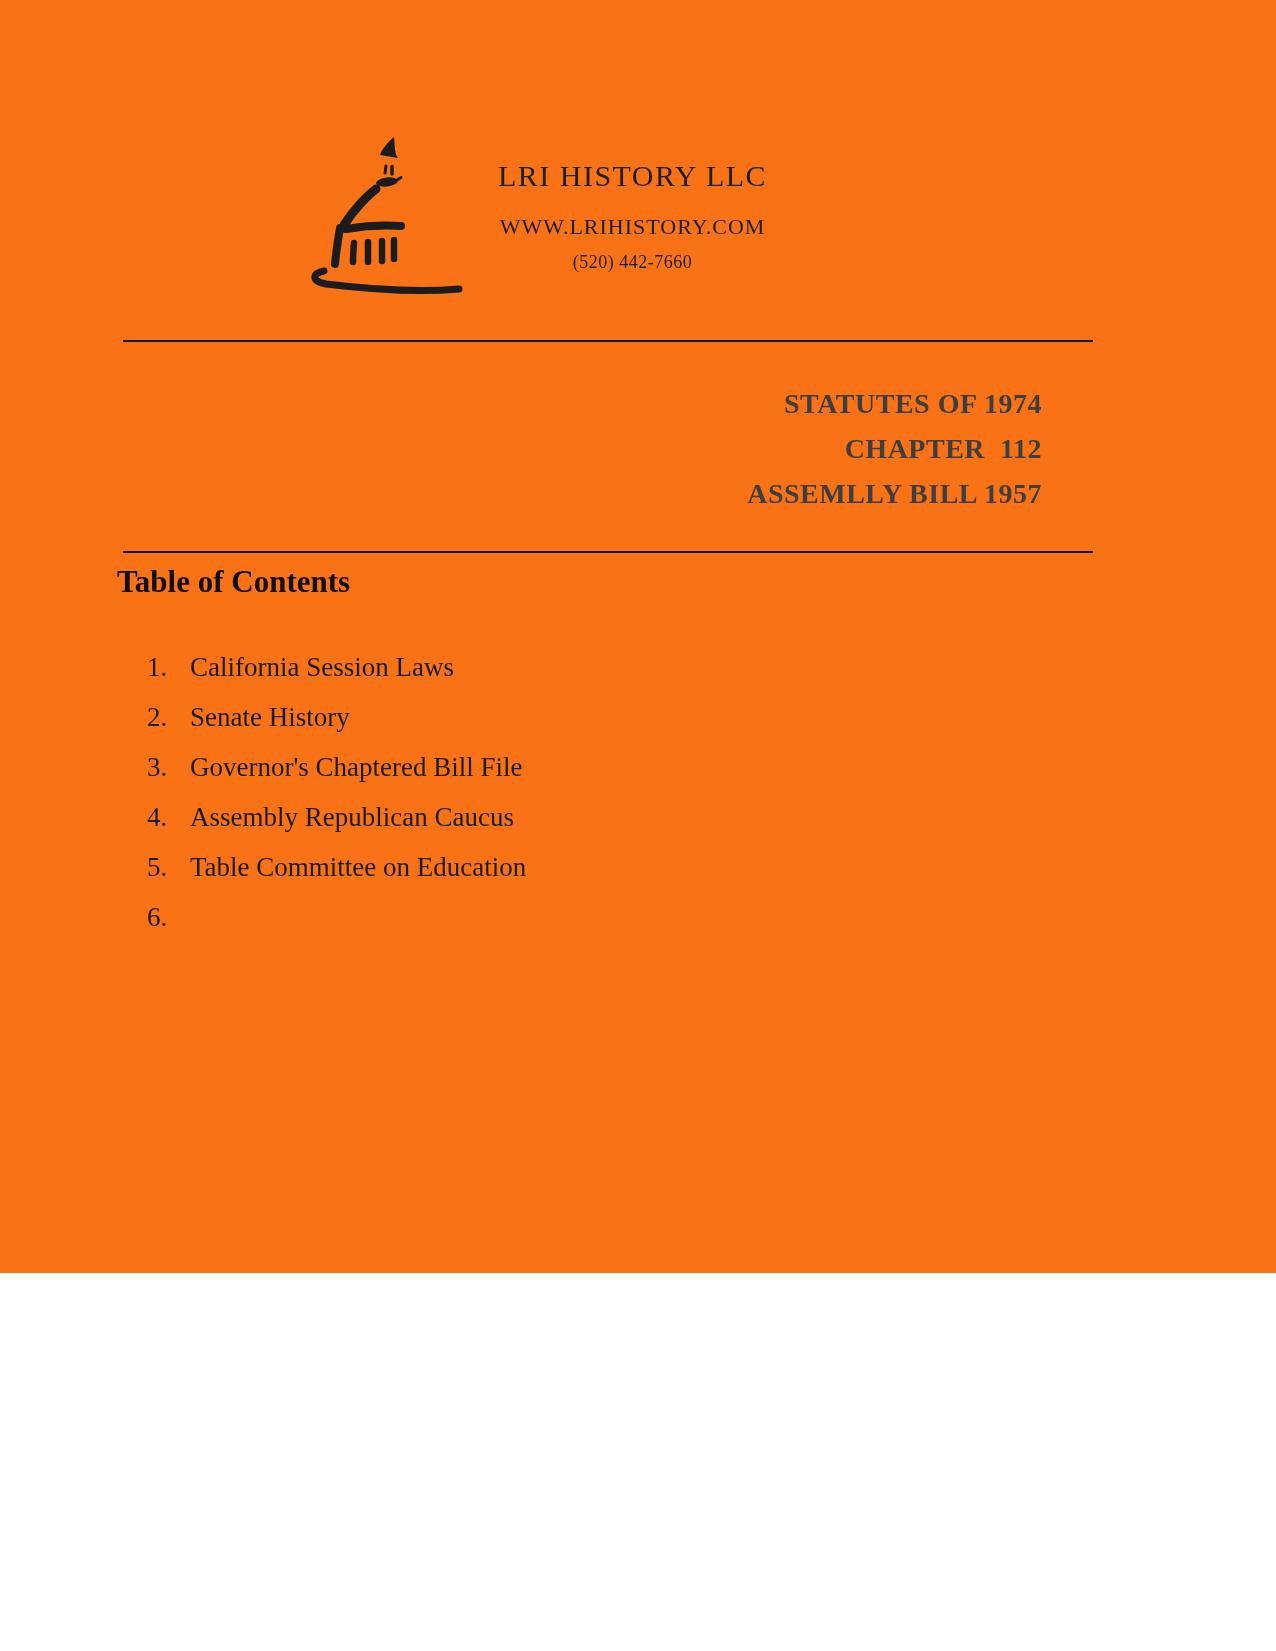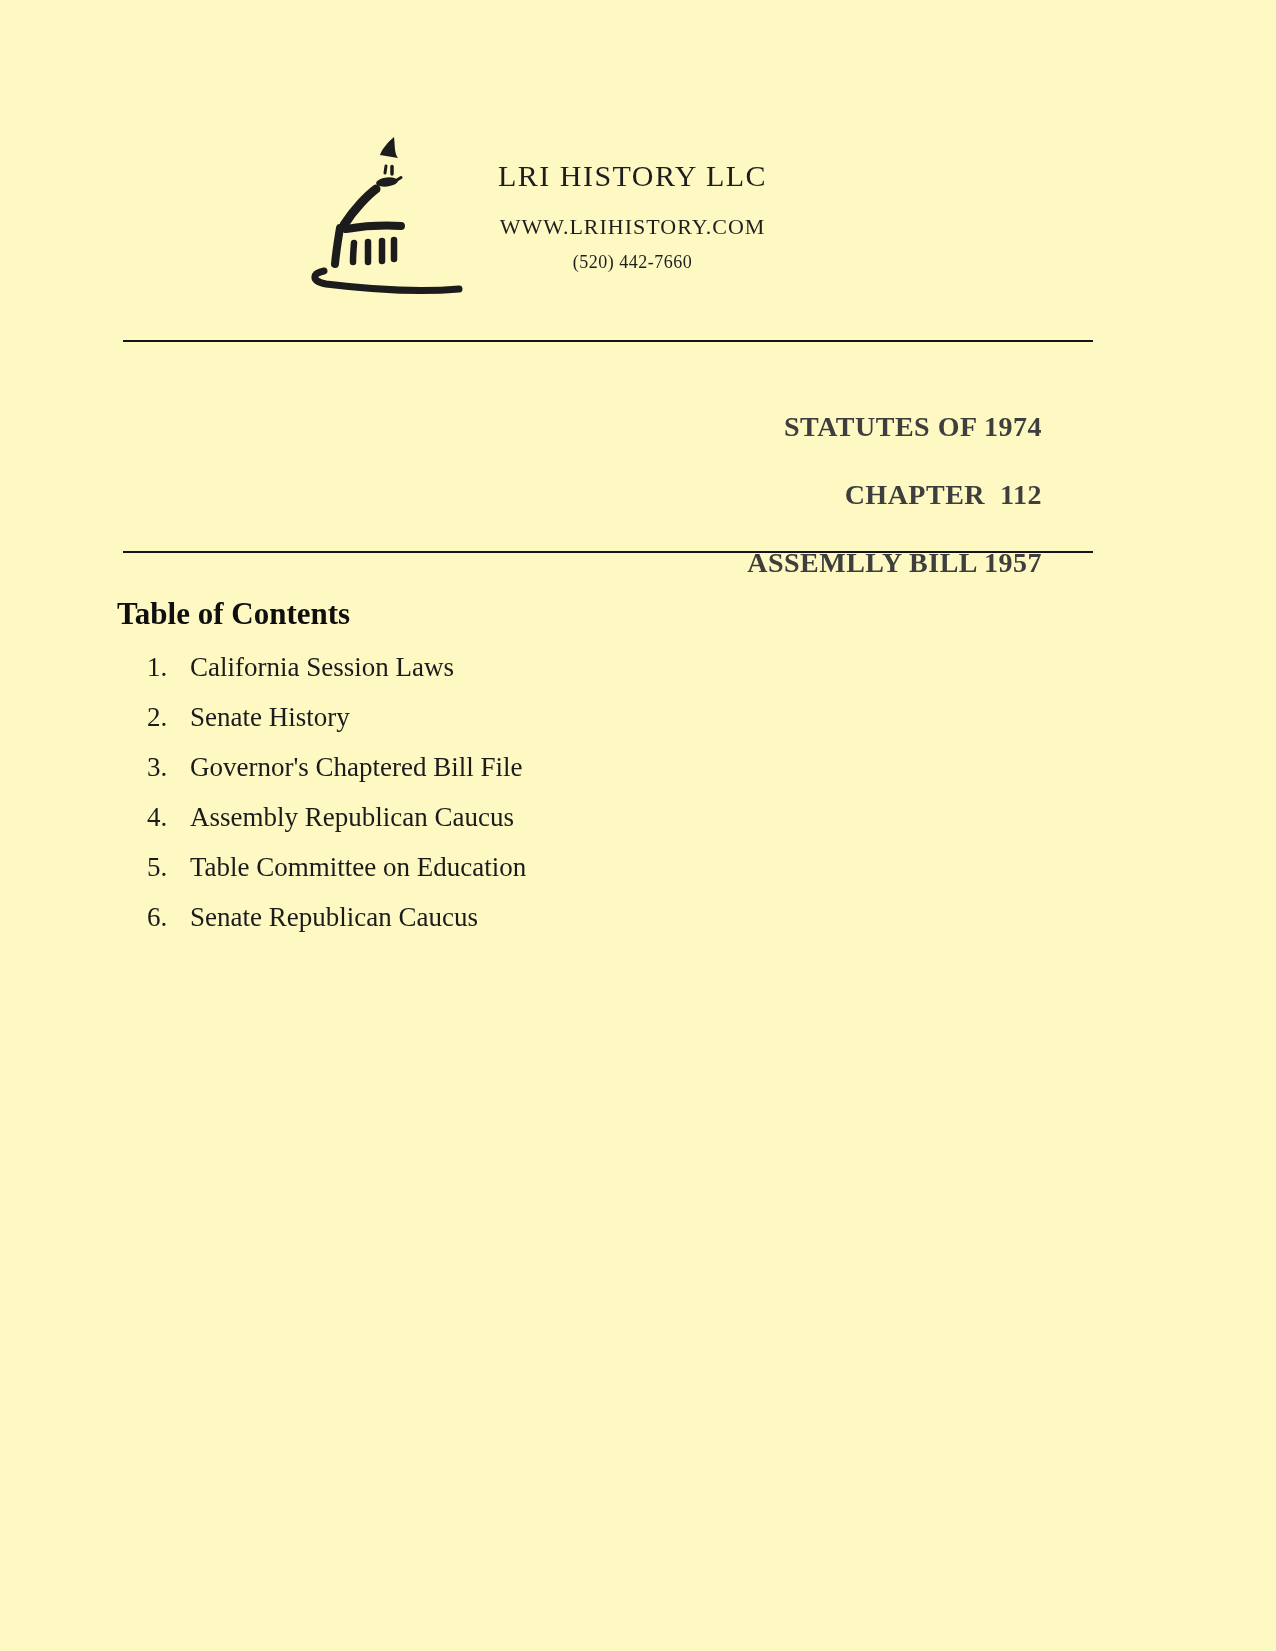--- a/index.html
+++ b/index.html
@@ -1,20 +1,20 @@
 <!DOCTYPE html>
 <html><head>
 <meta charset="utf-8">
 <style>
   html, body { margin: 0; padding: 0; background: #ffffff; }
   .page {
     position: relative;
     width: 1276px;
-    height: 1651px;
-    background: #fef9c3;
+    height: 1273px;
+    background: #f97316;
     overflow: hidden;
     font-family: "Liberation Serif", serif;
     color: #1b1b1b;
   }
 
   
   .logo {
     position: absolute;
     left: 290px;
     top: 125px;
@@ -74,27 +74,27 @@
     left: 123px;
     top: 381px;
     width: 919px;
     text-align: right;
     font-weight: bold;
     font-size: 28px;
     line-height: 45px;
     letter-spacing: 0.5px;
     color: #3e3e3e;
   }
-  .title-line { white-space: pre-wrap; margin-top: 23px; }
+  .title-line { white-space: pre-wrap; }
 
   
   .toc-heading {
     position: absolute;
     left: 117px;
-    top: 594px;
+    top: 562px;
     font-size: 31px;
     line-height: 40px;
     font-weight: bold;
     color: #0f0f0f;
     white-space: nowrap;
   }
   .toc-list {
     position: absolute;
     left: 147px;
     top: 642px;
@@ -173,17 +173,16 @@
     <div class="toc-item">
       <span class="toc-num">4.</span>
       <span class="toc-label">Assembly Republican Caucus</span>
     </div>
     <div class="toc-item">
       <span class="toc-num">5.</span>
       <span class="toc-label">Table Committee on Education</span>
     </div>
     <div class="toc-item">
       <span class="toc-num">6.</span>
-      <span class="toc-label">Senate Republican Caucus</span>
     </div>
   </div>
 
 </div>
 
 </body></html>

